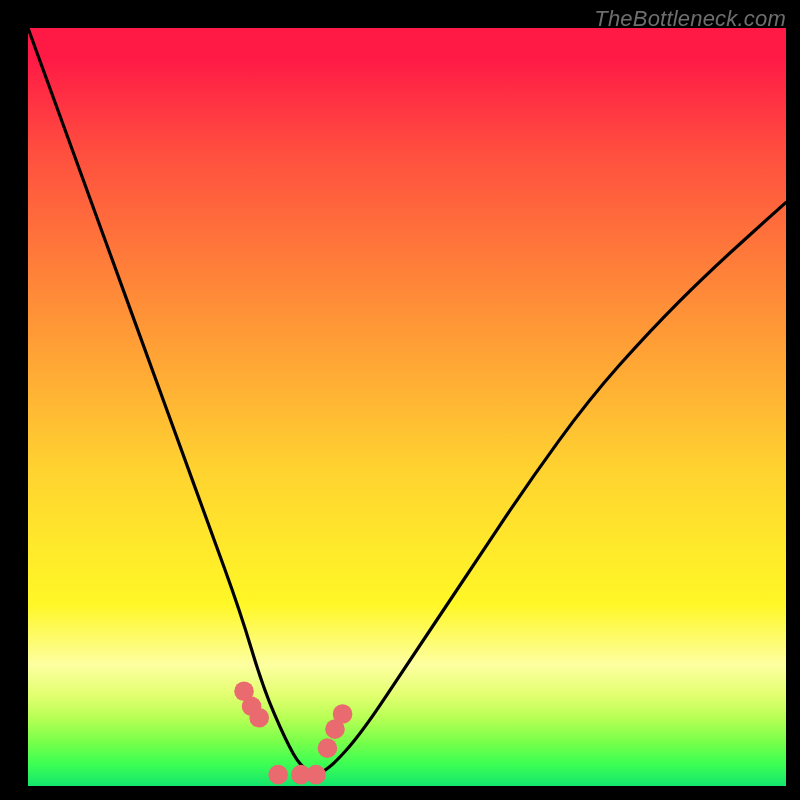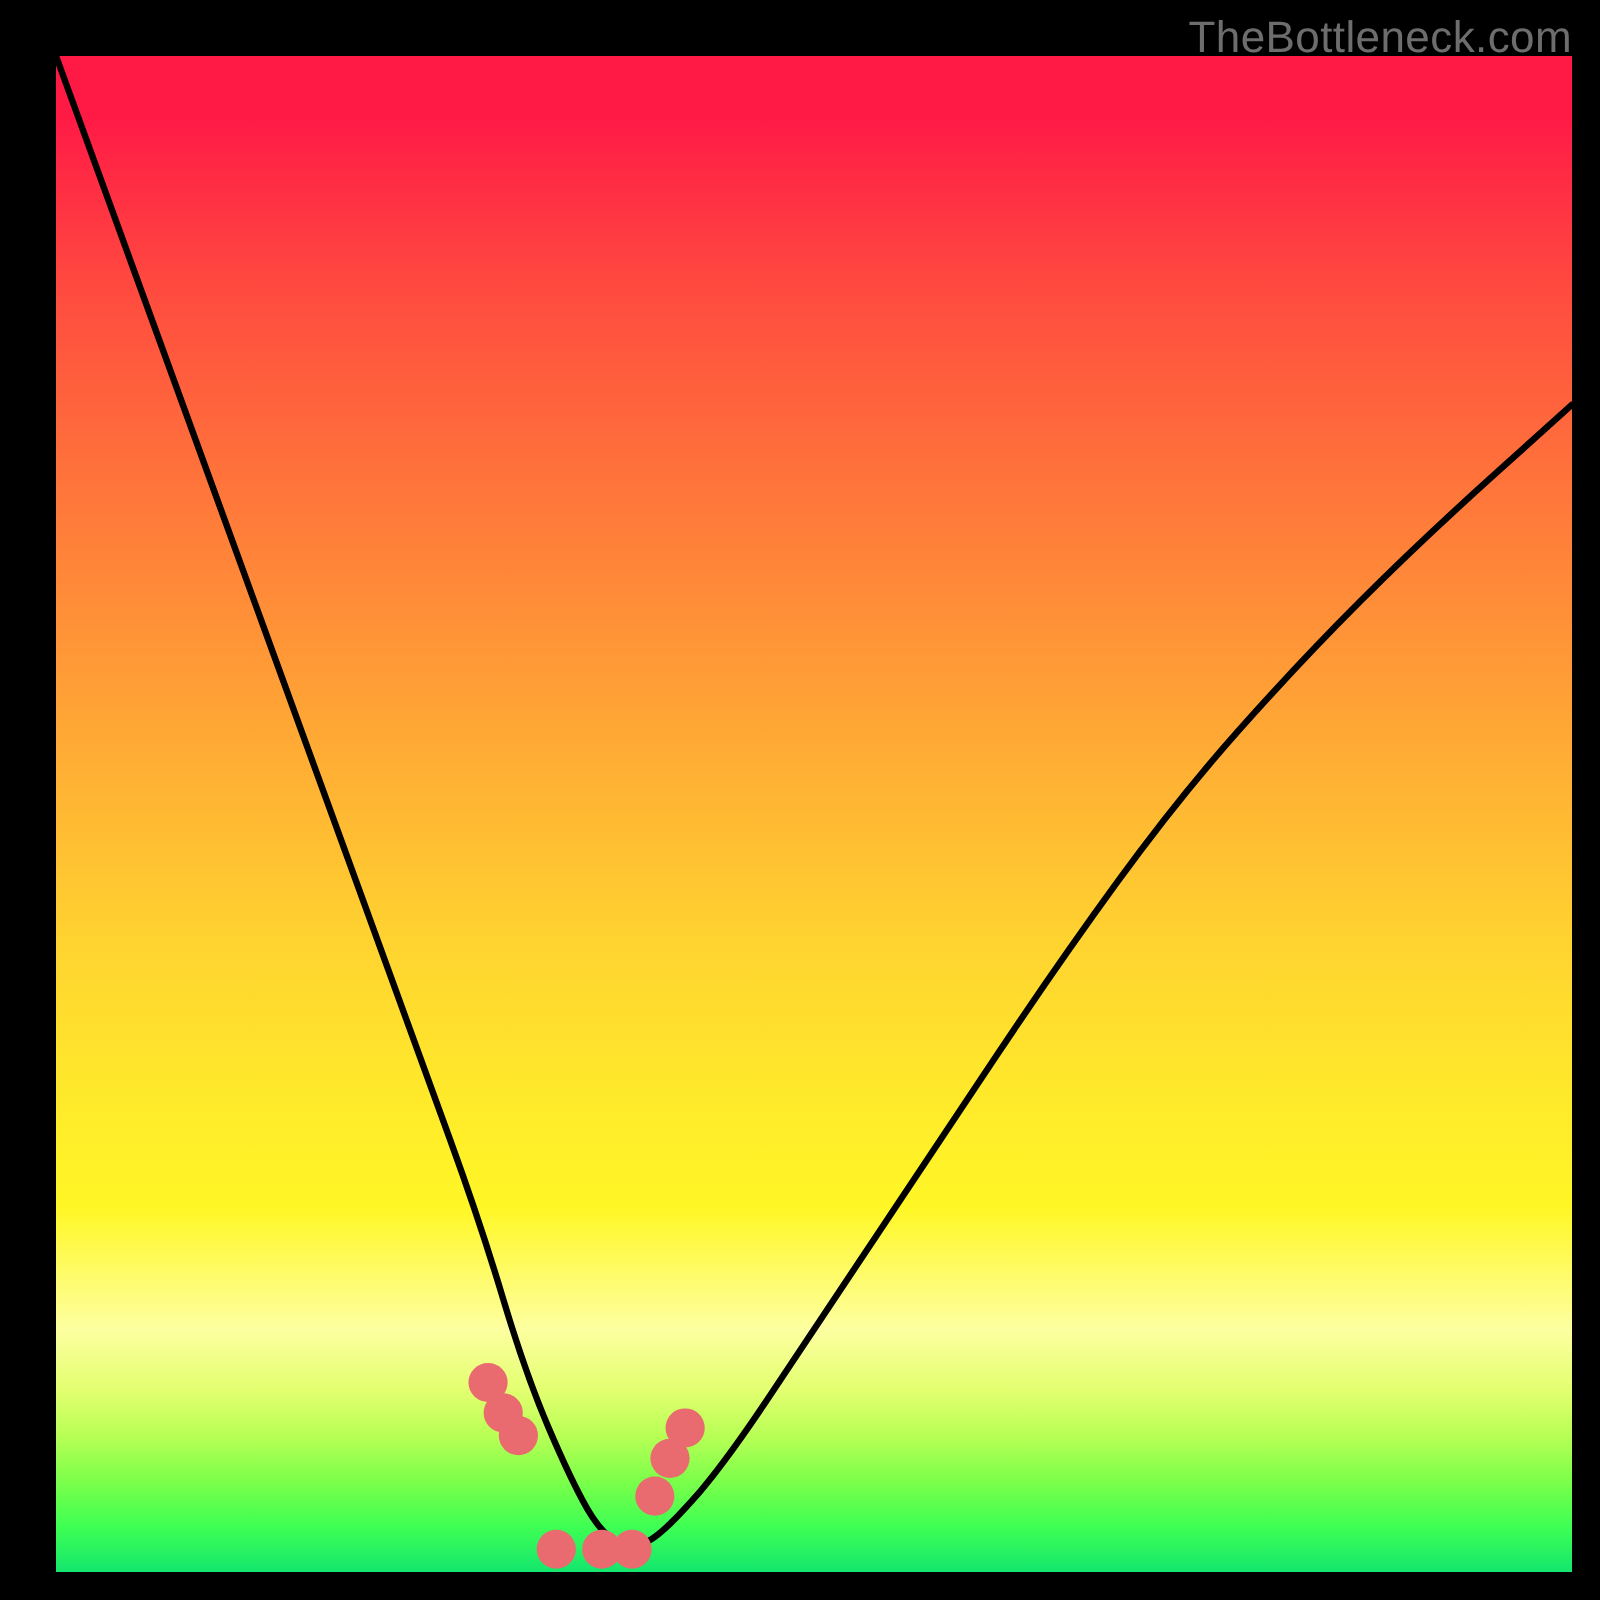--- a/index.html
+++ b/index.html
@@ -11,20 +11,21 @@
     overflow: hidden;
     font-family: Arial, Helvetica, sans-serif;
   }
   .frame {
     position: absolute;
     left: 0;
     top: 0;
     width: 800px;
     height: 800px;
     background: #000;
+    font-style: italic;
   }
   .plot {
     position: absolute;
     left: 28px;
     top: 28px;
     width: 758px;
     height: 758px;
     background: linear-gradient(to bottom,
       #ff1a46 0%,
       #ff1a46 4%,

